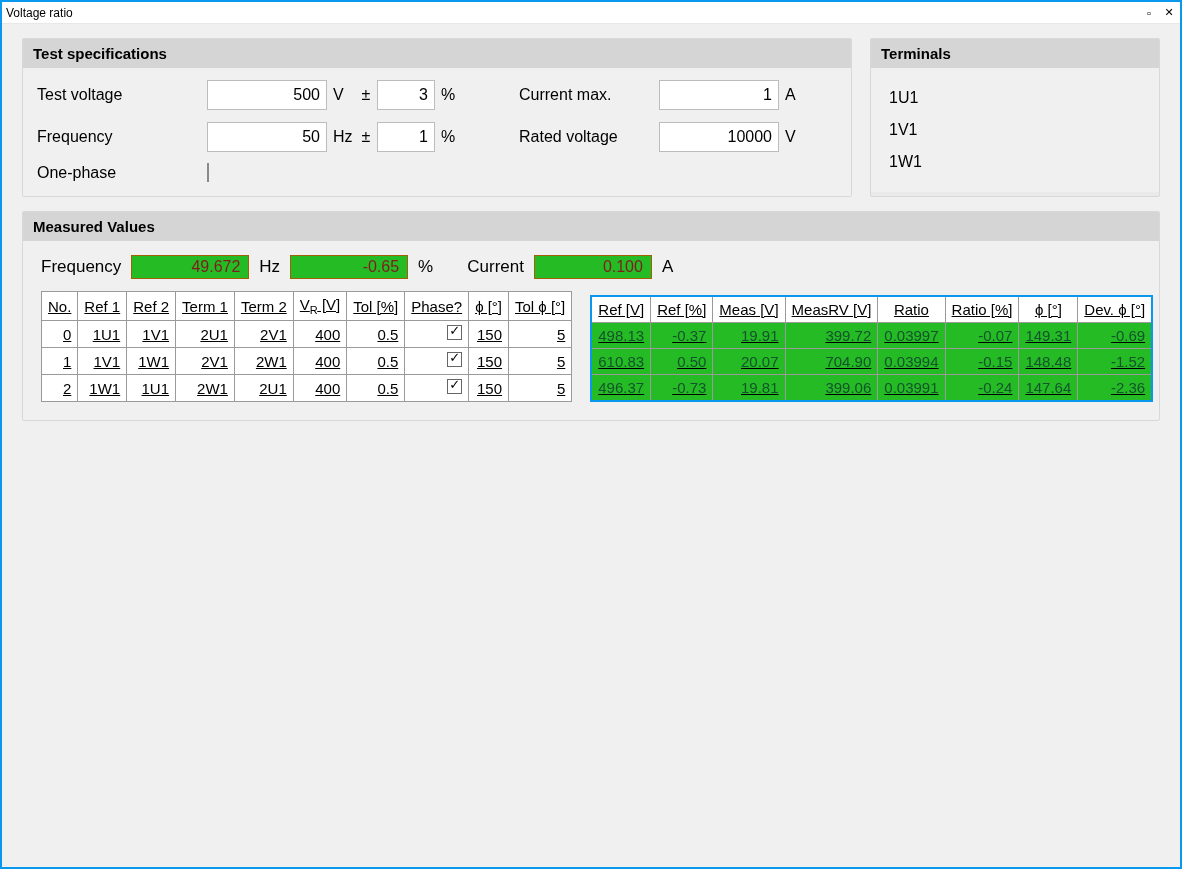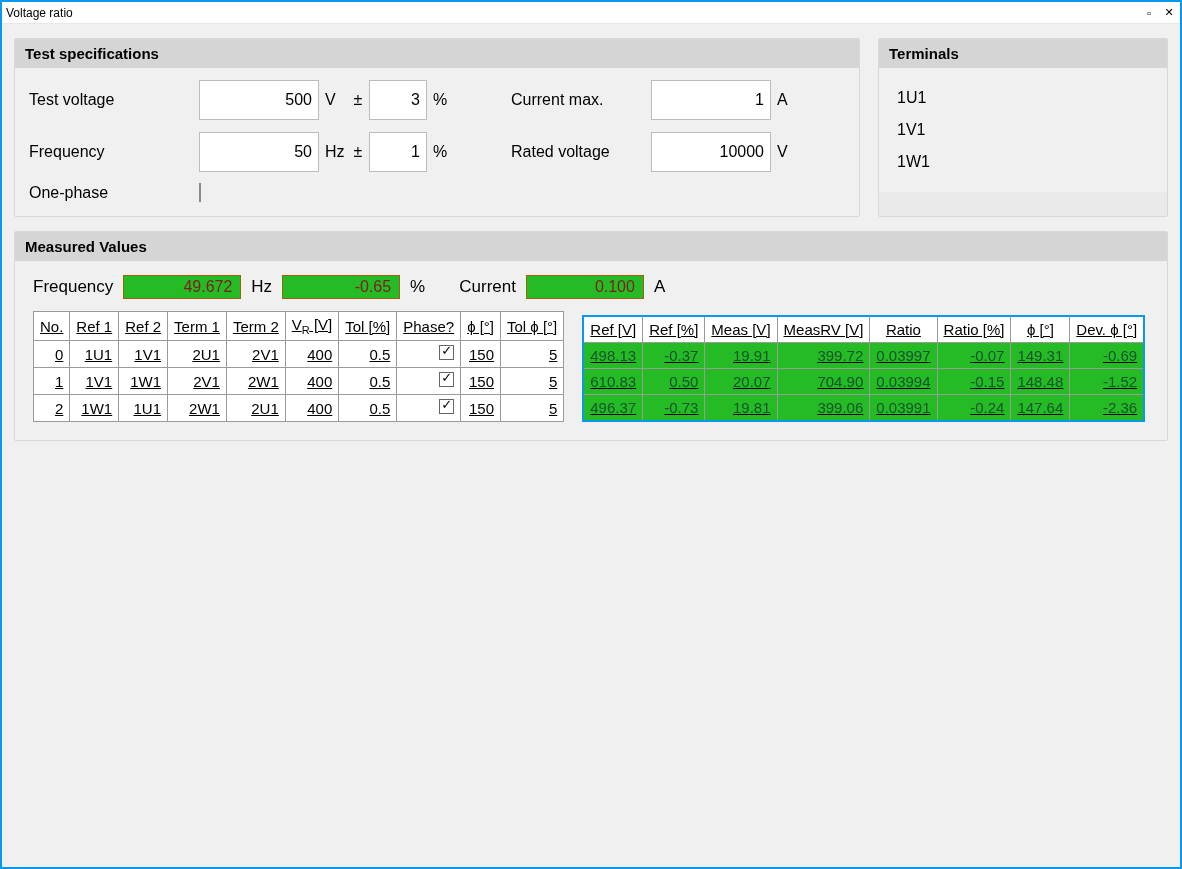--- a/index.html
+++ b/index.html
@@ -24,21 +24,21 @@
     display: flex;
     align-items: center;
     padding: 0 4px;
     font-size: 12px;
   }
   .titlebar-title { flex: 1; }
   .titlebar-controls { display: flex; gap: 6px; }
   .titlebar-icon { width: 14px; height: 14px; display:flex; align-items:center; justify-content:center; font-size:11px; cursor:pointer; }
   .content {
     flex: 1;
-    padding: 14px 12px;
+    padding: 14px 20px;
     background: #f0f0f0;
   }
   .top-row { display: flex; gap: 18px; }
   .panel {
     background: #eaeaea;
     border: 1px solid #d8d8d8;
     border-radius: 2px;
   }
   .panel-header {
     background: #d5d5d5;
@@ -51,21 +51,21 @@
   .terminals-panel { width: 290px; }
   .spec-grid {
     display: grid;
     grid-template-columns: 170px 120px 28px 22px 58px 24px 60px 140px 120px 22px;
     row-gap: 12px;
     align-items: center;
     font-size: 16px;
   }
   .label { font-size: 16px; }
   .input-field {
-    height: 40px;
+    height: 30px;
     border: 1px solid #bcbcbc;
     background: #fff;
     text-align: right;
     padding: 0 6px;
     font-size: 16px;
     width: 100%;
     font-family: inherit;
   }
   .unit { padding-left: 6px; font-size:16px; }
   .plusminus { text-align: center; font-size:16px; }

